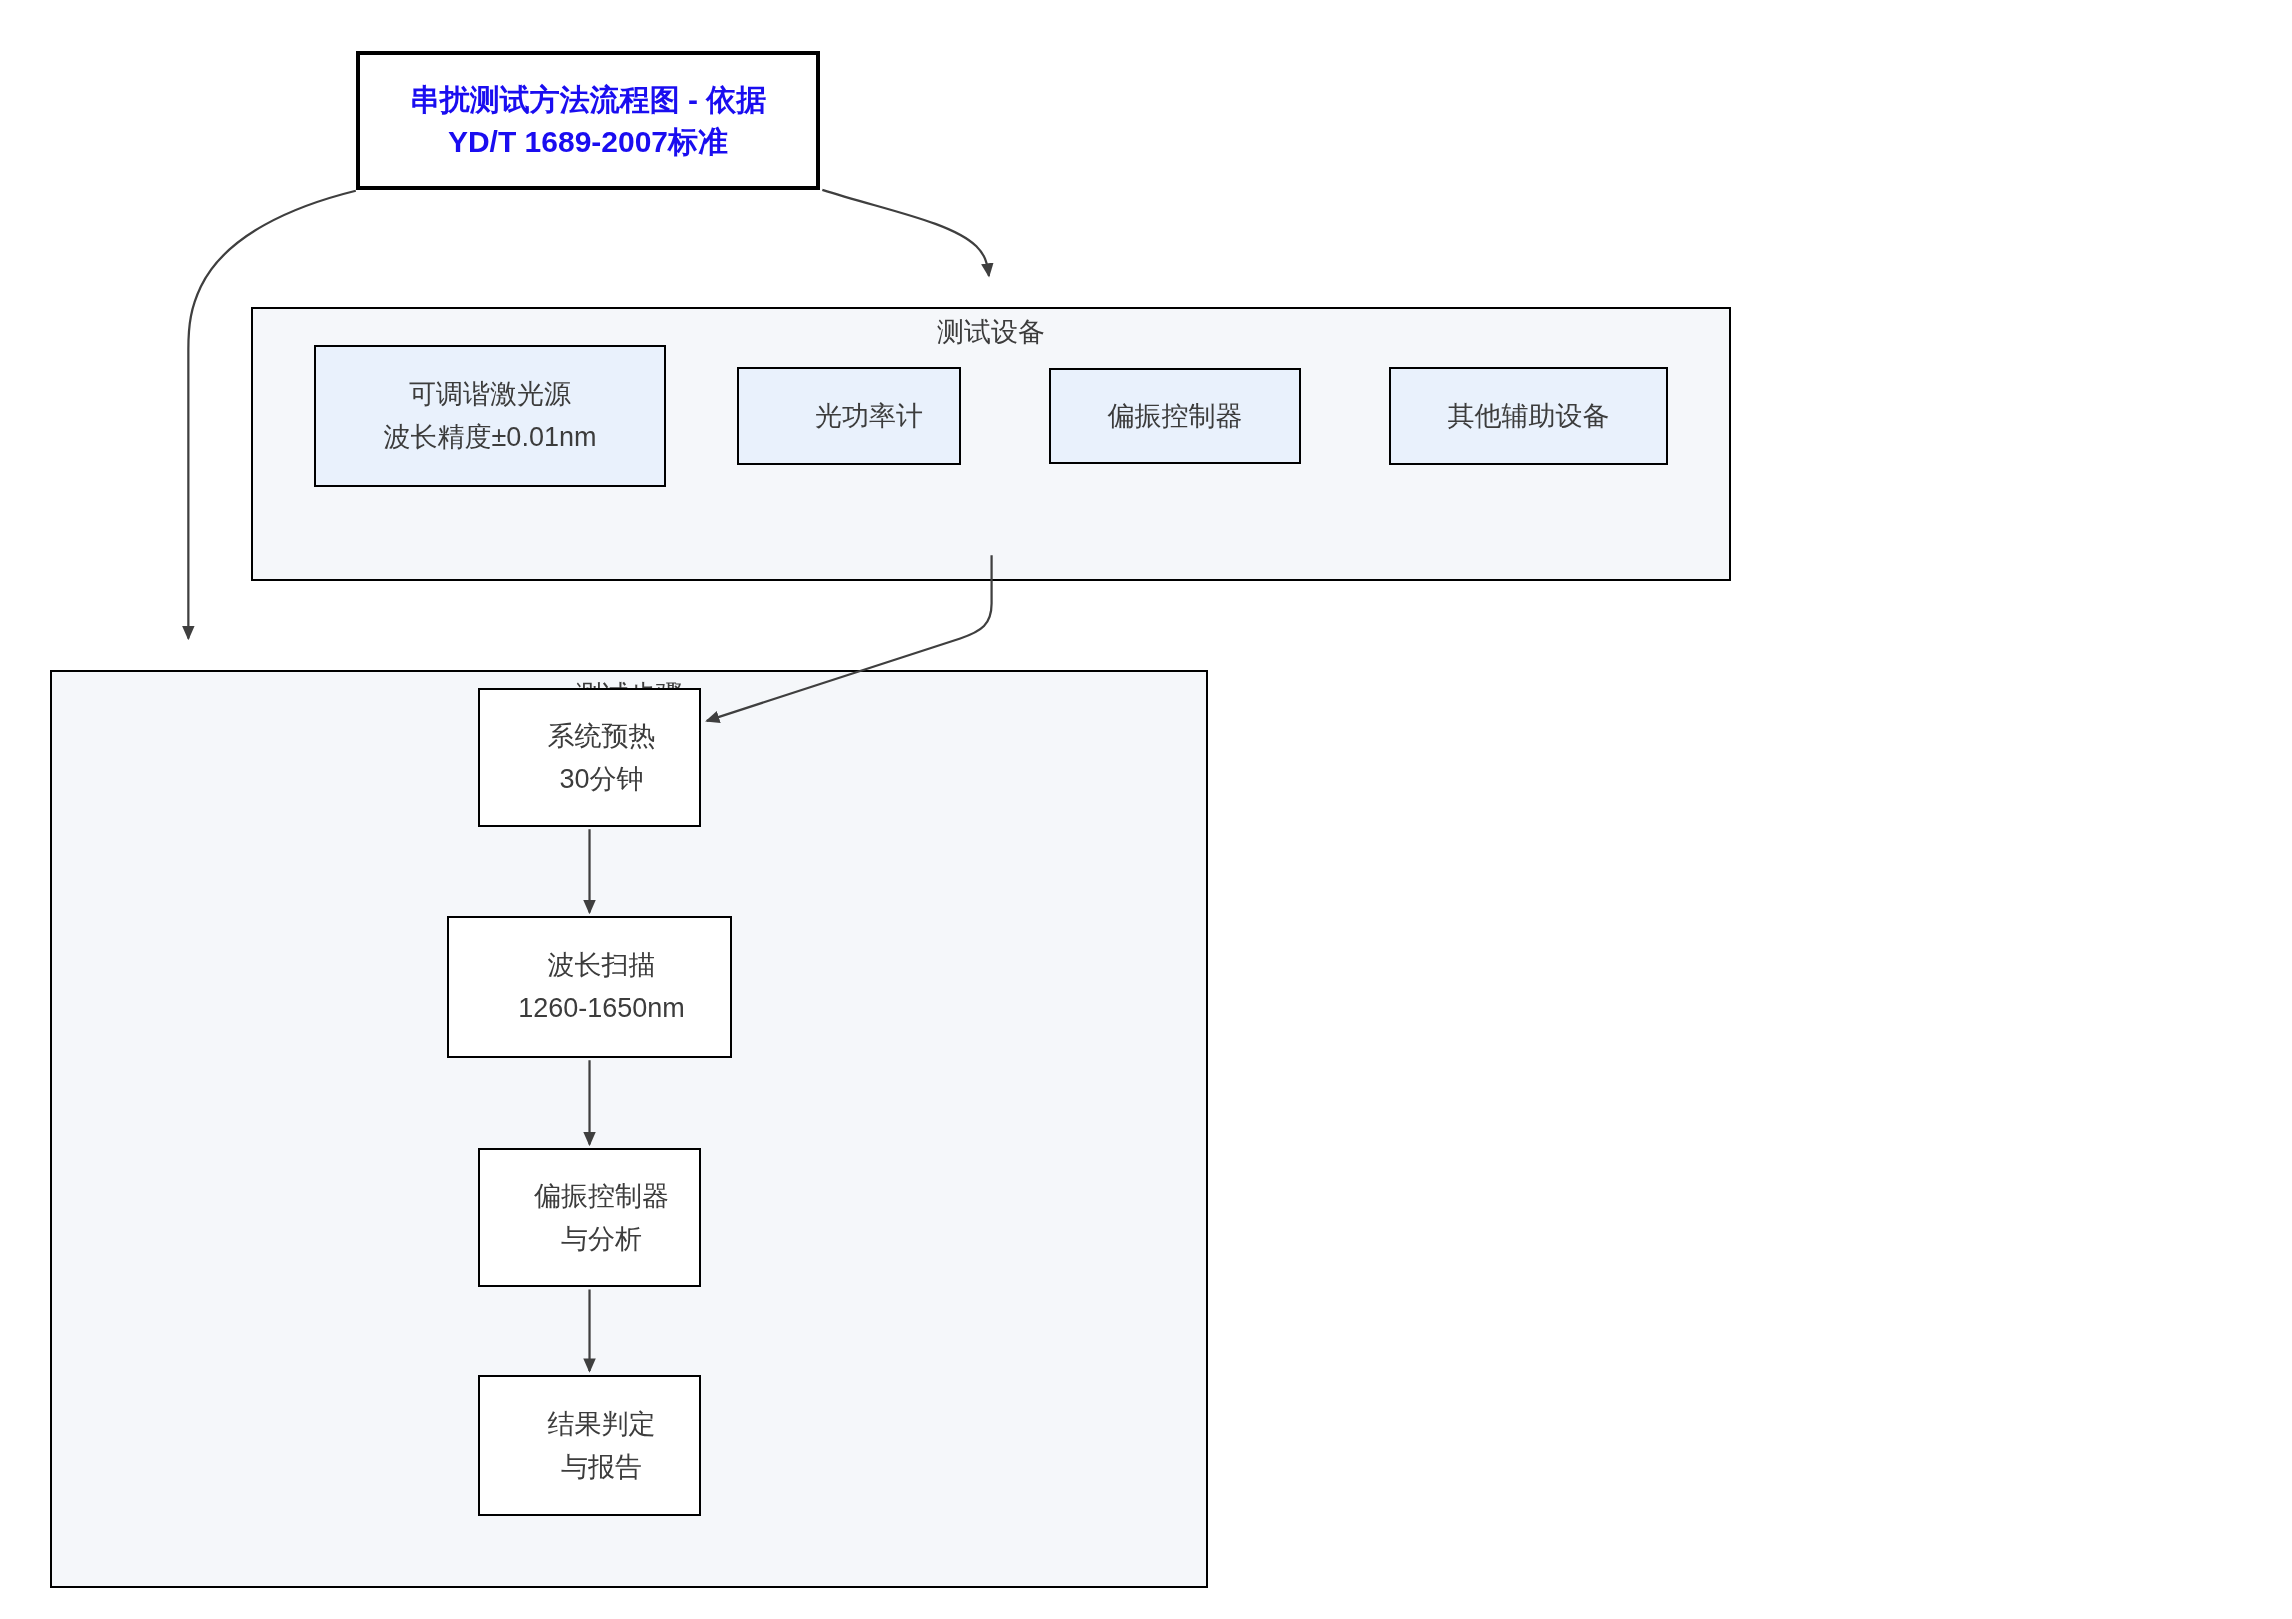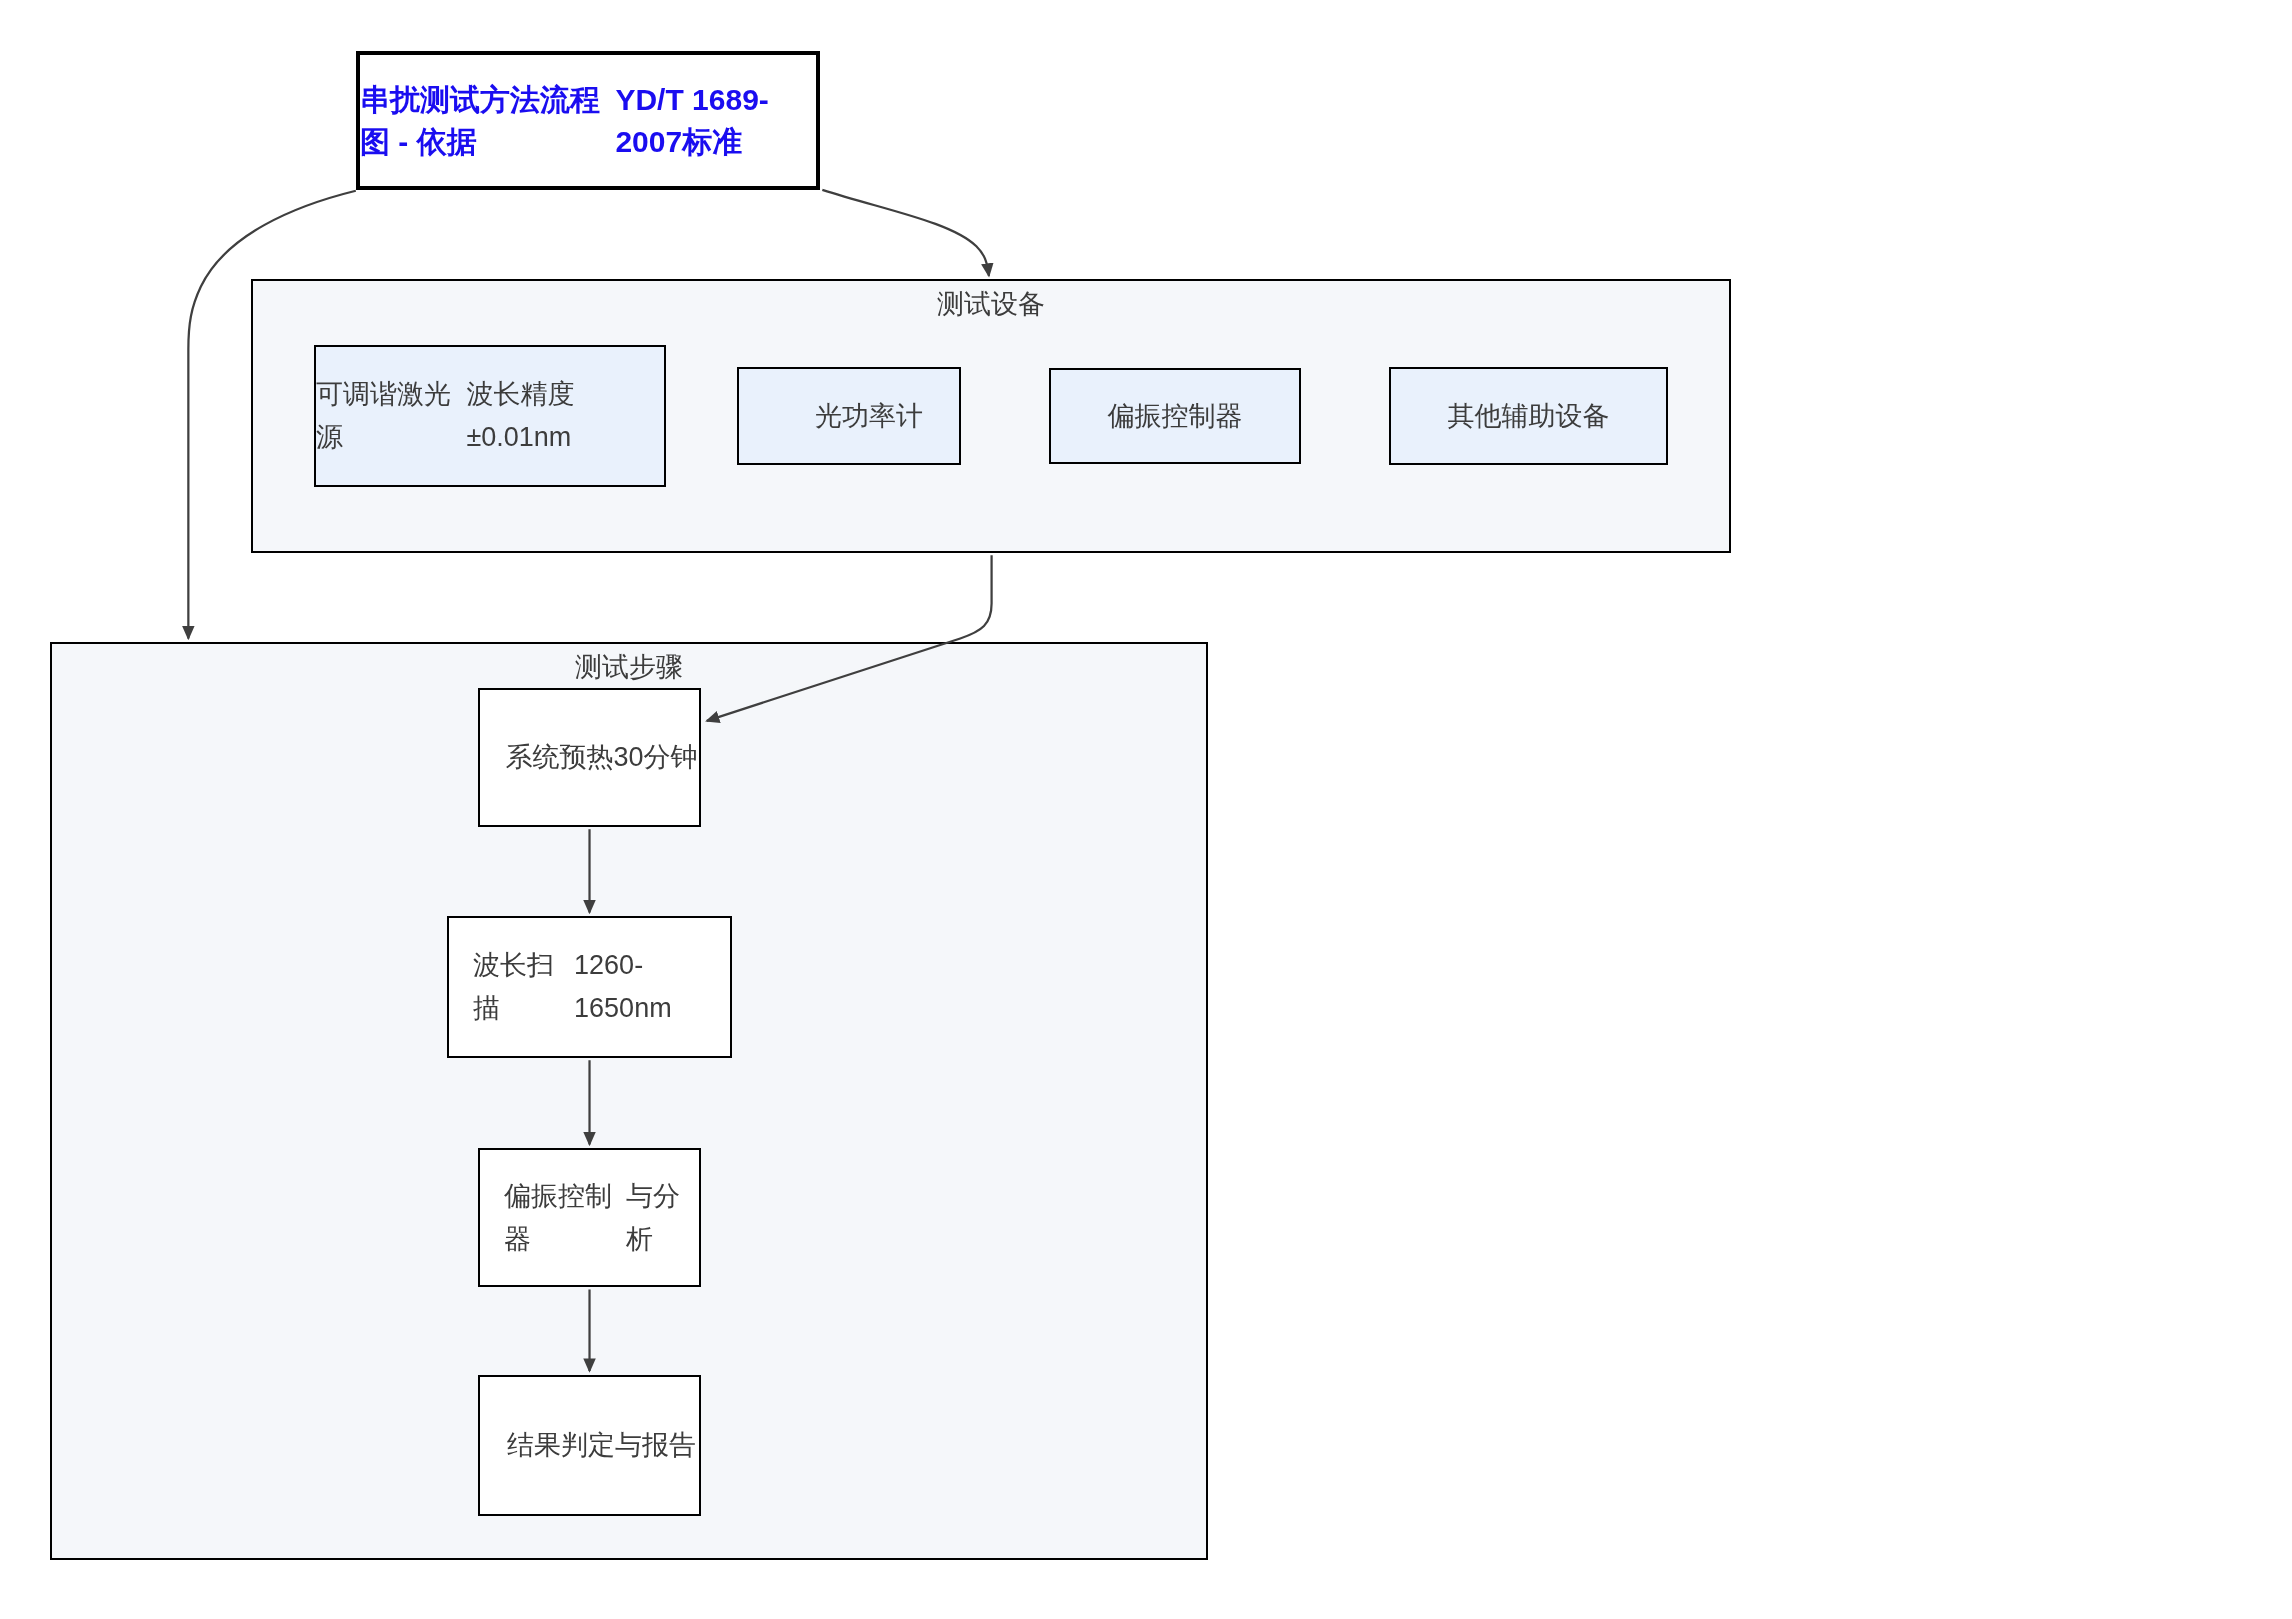--- a/index.html
+++ b/index.html
@@ -21,38 +21,40 @@
     left: 0; top: 0;
     width: 2293px; height: 1619px;
     z-index: 2;
   }
   .group {
     position: absolute;
     background: #f5f7fa;
     border: 2.7px solid #000000;
     box-sizing: border-box;
     z-index: 1;
+    margin-top: 28px;
   }
   .group-label {
     position: absolute;
     top: 5.4px;
     left: 0;
     width: 100%;
     text-align: center;
     font-size: 27px;
     color: #3c3c3c;
     z-index: 3;
   }
   .node {
     position: absolute;
     box-sizing: border-box;
     display: flex;
-    flex-direction: row;
+    flex-direction: column;
     align-items: center;
     justify-content: center;
+    text-align: center;
     z-index: 3;
     font-size: 27px;
     line-height: 43px;
     color: #3c3c3c;
   }
   .node div:empty { display: none; }
   .title-box {
     left: 356px; top: 51px;
     width: 464px; height: 139px;
     background: #ffffff;

